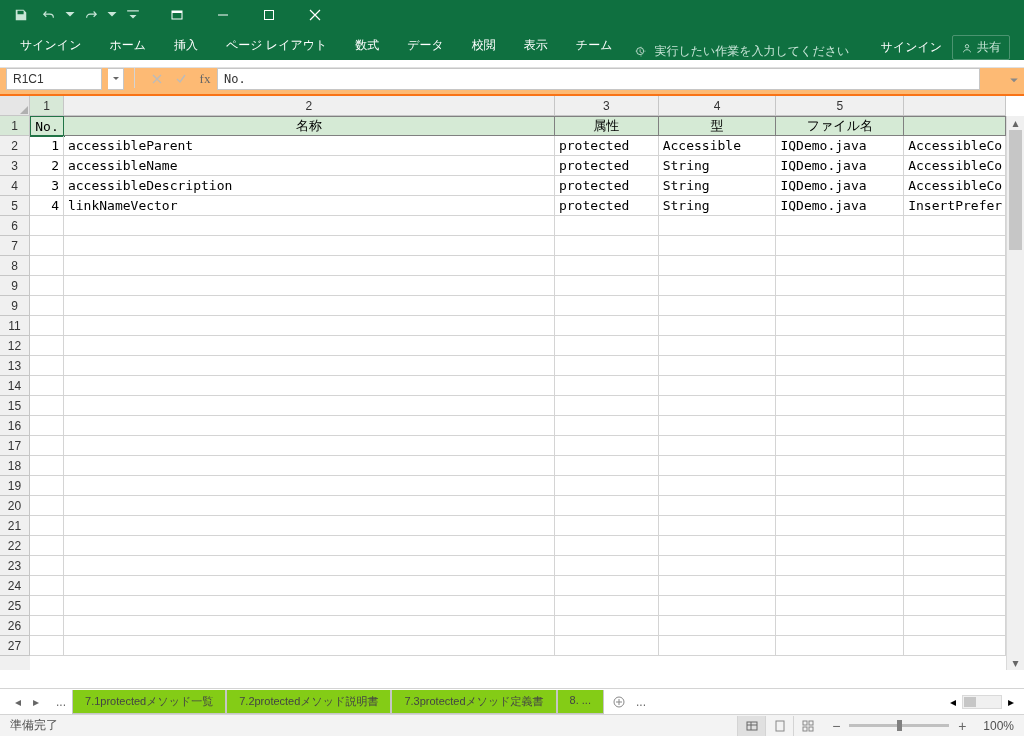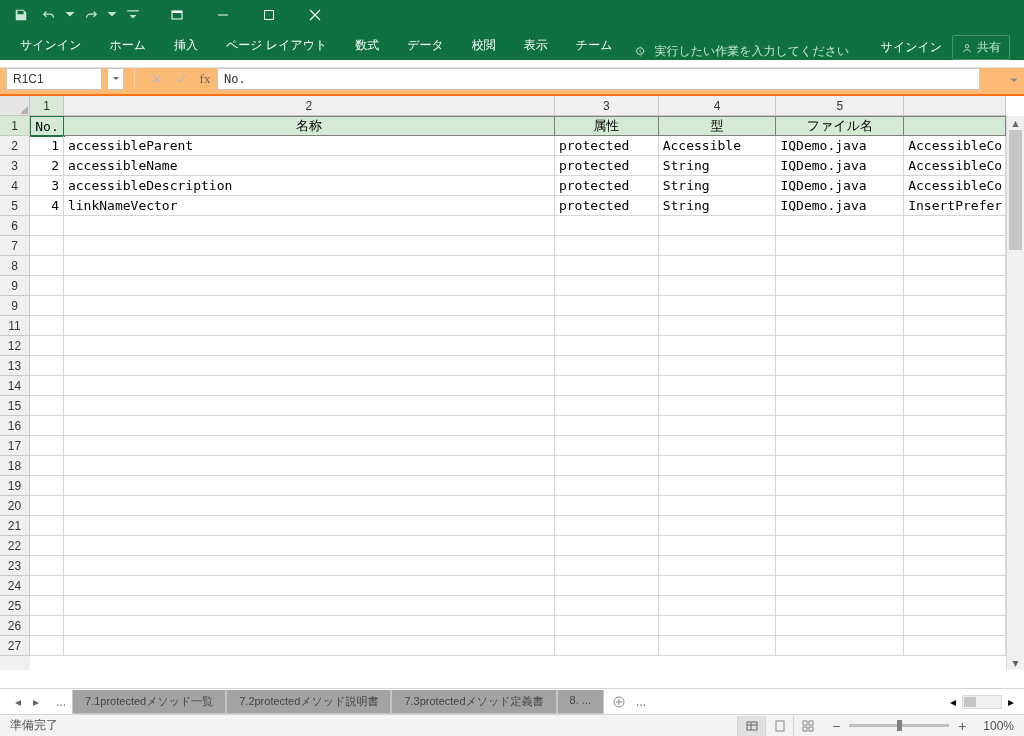--- a/index.html
+++ b/index.html
@@ -43,21 +43,21 @@
 .row.header .cell:first-child{border-left:1px solid #808080}
 .cell.active{outline:2px solid #217346;outline-offset:-1px;background:#fff}
 .cell.num{justify-content:flex-end}
 .vscroll{position:absolute;top:20px;right:0;width:18px;bottom:18px;background:#f0f0f0;border-left:1px solid #dadada}
 .vscroll-thumb{position:absolute;top:14px;left:2px;right:2px;height:120px;background:#c6c6c6}
 .vscroll-btn{position:absolute;left:0;right:0;height:14px;display:flex;align-items:center;justify-content:center;color:#666}
 .sheettabs{height:26px;background:#fff;border-top:1px solid #d4d4d4;display:flex;align-items:center;padding:0 4px}
 .stnav{display:flex;gap:2px;padding:0 6px}
 .stnav-btn{width:16px;height:18px;display:flex;align-items:center;justify-content:center;color:#666}
 .stdots{padding:0 6px;color:#666}
-.stab{padding:4px 12px;border:1px solid #c6c6c6;border-top:none;background:#a3a3a3;color:#444;font-size:11px;margin-right:0;cursor:pointer}
+.stab{padding:4px 12px;border:1px solid #c6c6c6;border-top:none;background:#84cc16;color:#444;font-size:11px;margin-right:0;cursor:pointer}
 .stab.active{background:#fff;border-bottom:2px solid #0f7040;color:#0f7040;font-weight:500}
 .stab-add{width:22px;display:flex;align-items:center;justify-content:center;color:#666;margin-left:4px}
 .st-scroll{margin-left:auto;display:flex;align-items:center;gap:6px;padding:0 6px}
 .st-scroll .track{width:40px;height:14px;background:#f0f0f0;border:1px solid #dadada;position:relative}
 .st-scroll .thumb{position:absolute;left:1px;top:1px;width:12px;bottom:1px;background:#c6c6c6}
 .statusbar{height:22px;background:#f3f3f3;border-top:1px solid #d4d4d4;display:flex;align-items:center;padding:0 10px;color:#505050;font-size:11px}
 .statusbar .views{margin-left:auto;display:flex;gap:0}
 .vbtn{width:28px;height:20px;display:flex;align-items:center;justify-content:center;border-left:1px solid #d4d4d4;color:#666}
 .vbtn.active{background:#e0e0e0}
 .zoom{display:flex;align-items:center;gap:6px;margin-left:8px}

